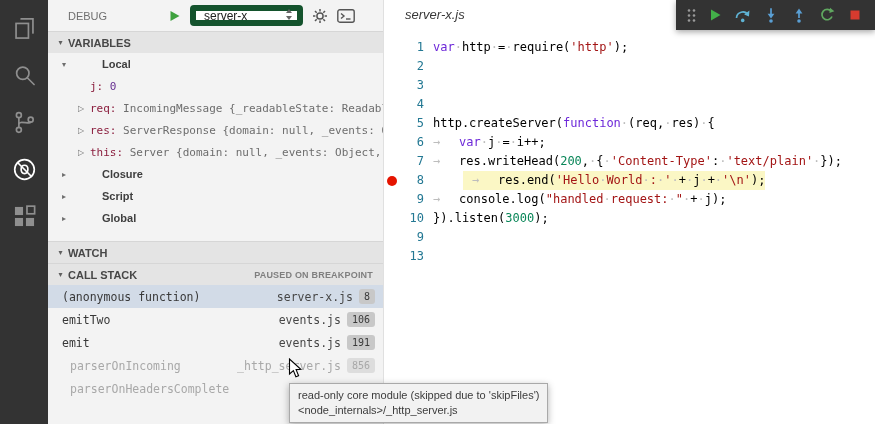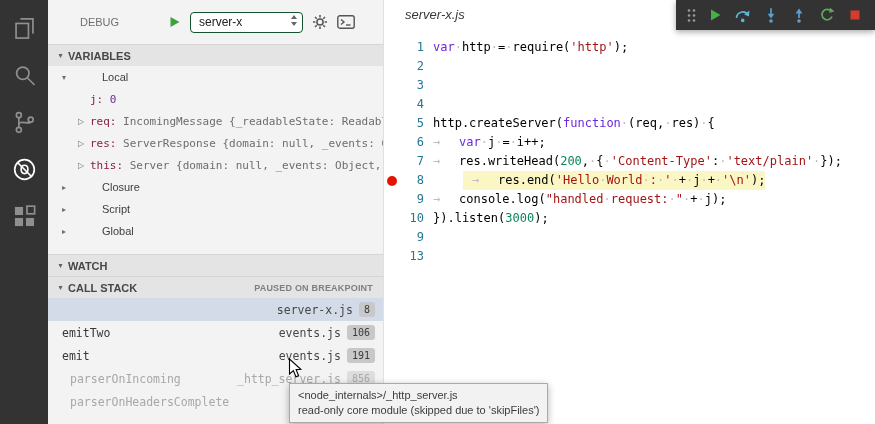--- a/index.html
+++ b/index.html
@@ -9,37 +9,37 @@
   
   .activity-bar{position:absolute;left:0;top:0;width:48px;height:424px;background:#333;}
   .ab-item{width:48px;height:47px;display:flex;align-items:center;justify-content:center;cursor:pointer;}
   .ab-item:first-child{margin-top:5px;}
   .ab-item svg{width:27px;height:27px;stroke:#8f8f8f;fill:none;stroke-width:1.5;stroke-linecap:round;}
   .ab-item.active svg{stroke:#fff;}
   .ab-item svg .fillpart{fill:#8f8f8f;stroke:none;}
 
   
   .sidebar{position:absolute;left:48px;top:0;width:335px;height:424px;background:#f3f3f3;overflow:hidden;}
-  .sidebar-top{height:44px;display:flex;align-items:center;padding:0 28px 0 32px;}
+  .sidebar-top{height:31px;display:flex;align-items:center;padding:0 28px 0 20px;}
   .sb-title{font-size:11px;color:#6f6f6f;}
   .launch-controls{margin-left:auto;display:flex;align-items:center;gap:9px;}
   .start-btn,.gear-btn,.repl-btn{display:flex;align-items:center;cursor:pointer;}
-  .launch-select{width:113px;height:21px;background:#fff;border:1px solid #14532d;border-radius:4px;display:flex;align-items:center;padding:0 4px 0 8px;font-size:12px;color:#222;cursor:pointer;}
+  .launch-select{width:113px;height:21px;background:#fff;border:6px solid #14532d;border-radius:4px;display:flex;align-items:center;padding:0 4px 0 8px;font-size:12px;color:#222;cursor:pointer;}
   .sel-label{flex:1;overflow:hidden;white-space:nowrap;}
 
   .section-header{height:22px;background:#e4e4e4;border-top:1px solid #d6d6d6;display:flex;align-items:center;padding-left:6px;font-size:11px;font-weight:700;color:#474747;cursor:pointer;}
   .chev{width:13px;font-size:8px;color:#606060;text-align:center;margin-right:1px;font-family:"DejaVu Sans",sans-serif;}
   .cs-status{margin-left:auto;padding-right:10px;font-size:9px;font-weight:700;color:#7f7f7f;letter-spacing:.2px;}
   .section-gap{height:12px;}
 
   .tree-row{height:22px;display:flex;align-items:center;font-family:"DejaVu Sans Mono",monospace;font-size:11px;white-space:nowrap;overflow:hidden;cursor:pointer;}
   .lvl1{padding-left:14px;}
   .lvl2{padding-left:30px;}
   .twisty{width:12px;flex:none;font-size:8px;color:#6e6e6e;font-family:"DejaVu Sans",sans-serif;}
-  .scope-label{font-family:"Liberation Sans",sans-serif;font-weight:400;font-size:11px;color:#3e3e3e;padding-left:28px;}
+  .scope-label{font-family:"Liberation Sans",sans-serif;font-weight:700;font-size:11px;color:#3e3e3e;padding-left:28px;}
   .var-name{color:#8b1e3e;}
   .var-value{color:#6d6d6d;}
   .var-value.num-val{color:#652d90;}
 
   .frame{height:23px;display:flex;align-items:center;padding:0 8px 0 14px;font-family:"DejaVu Sans Mono",monospace;font-size:11.5px;white-space:nowrap;overflow:hidden;cursor:pointer;}
   .frame.selected{background:#d2dbe7;}
   .f-name{color:#383838;}
   .f-right{margin-left:auto;display:flex;align-items:center;gap:6px;}
   .f-file{color:#474747;}
   .badge{background:#c8c8c8;border-radius:3px;padding:0 5px;height:15px;line-height:15px;font-size:10px;color:#3a3a3a;}
@@ -207,20 +207,21 @@
       <span>WATCH</span>
     </div>
 
     <div class="section-header">
       <span class="chev">▾</span>
       <span>CALL STACK</span>
       <span class="cs-status">PAUSED ON BREAKPOINT</span>
     </div>
     <div>
         <div class="frame selected">
+          <span class="f-name">(anonymous function)</span>
           <span class="f-right">
             <span class="f-file">server-x.js</span>
             <span class="badge">8</span>
           </span>
         </div>
         <div class="frame">
           <span class="f-name">emitTwo</span>
           <span class="f-right">
             <span class="f-file">events.js</span>
             <span class="badge">106</span>
@@ -360,21 +361,21 @@
         </div>
         <div class="code-line">
           <span class="bp-margin"></span>
           <span class="ln">13</span>
           <span class="txt"></span>
         </div>
       </div>
   </main>
 
   <div class="tooltip">
+    <div>read-only core module (skipped due to 'skipFiles')</div>
     <div>&lt;node_internals&gt;/_http_server.js</div>
-    <div>read-only core module (skipped due to 'skipFiles')</div>
   </div>
 
   <svg class="cursor" width="15" height="21" viewBox="0 0 15 21">
     <path d="M1.5 1 L1.5 16 L5.4 12.6 L7.9 18.8 L10.6 17.7 L8.1 11.6 L12.8 11.3 Z" fill="#fff" stroke="#000" stroke-width="1.1"></path>
   </svg>
 
 </div>
 
 </body></html>

